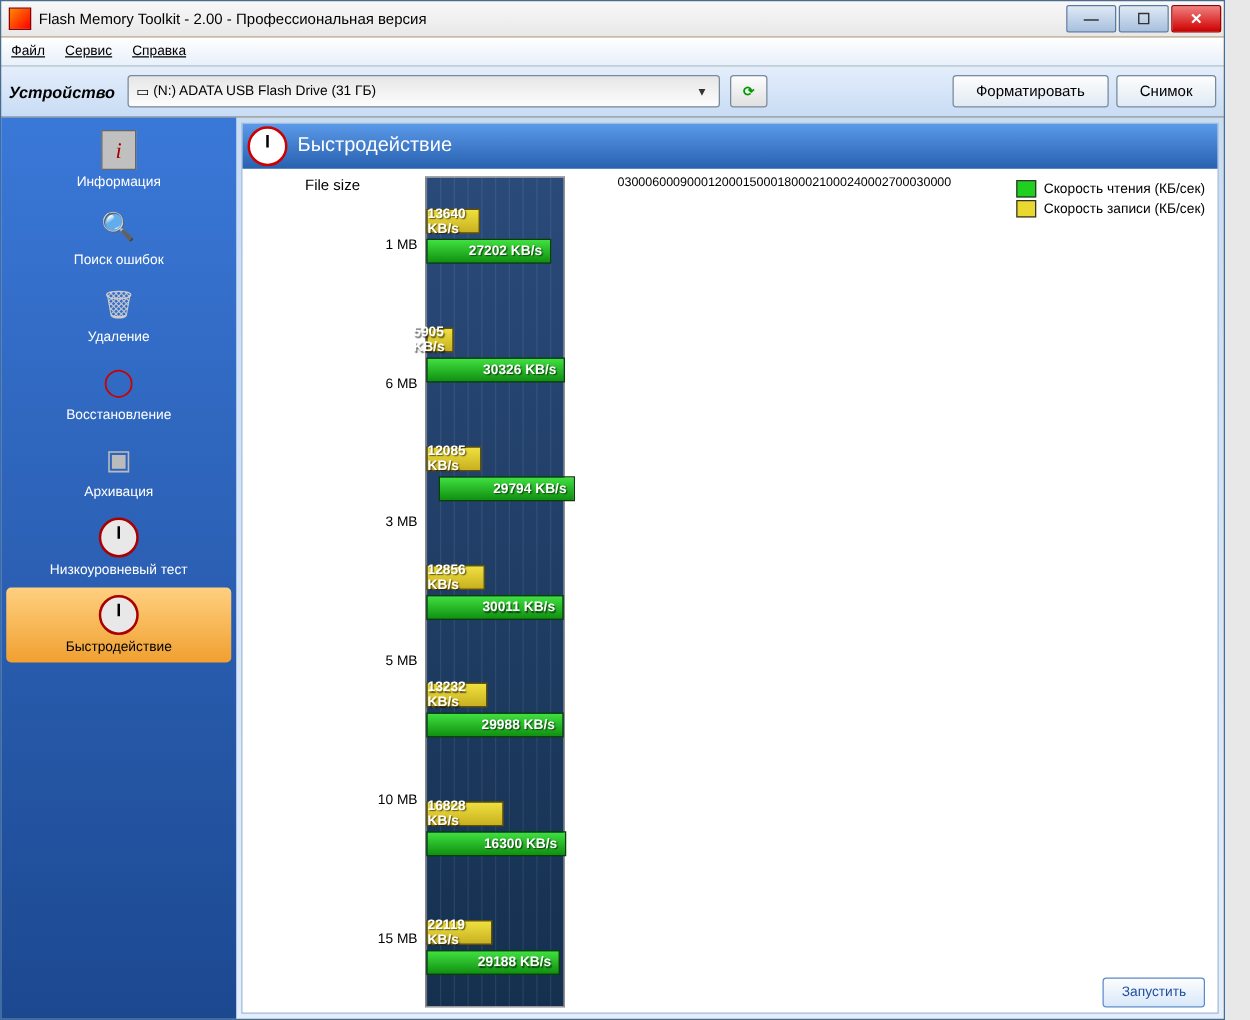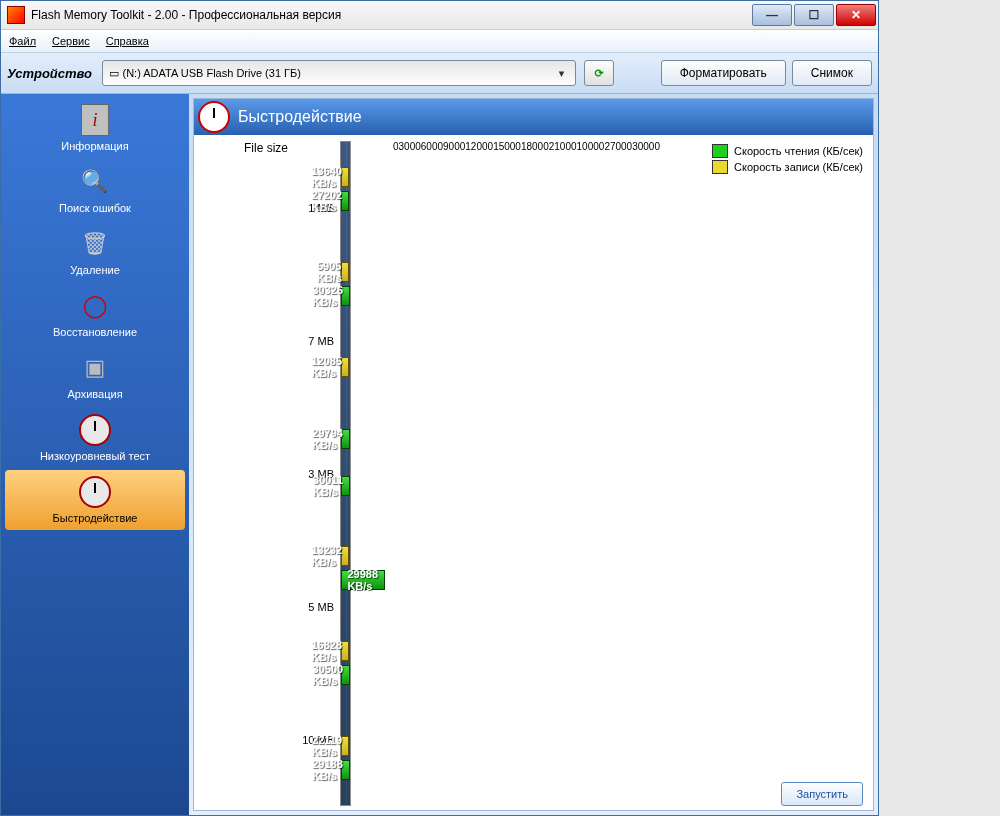--- a/index.html
+++ b/index.html
@@ -1,16 +1,16 @@
 <!DOCTYPE html>
 <html><head>
 <meta charset="utf-8">
 <style>
 html,body{margin:0;padding:0;font-family:Tahoma,Verdana,sans-serif;font-size:11px;background:#e8e8e8;}
-.window{width:879px;height:816px;background:#a16207;display:flex;flex-direction:column;border:1px solid #3a6ea5;box-sizing:border-box;position:relative;}
+.window{width:980px;height:816px;background:#a16207;display:flex;flex-direction:column;border:1px solid #3a6ea5;box-sizing:border-box;position:relative;}
 .titlebar{height:28px;background:linear-gradient(to bottom,#f8f8f8,#e8e8e8);display:flex;align-items:center;border-bottom:1px solid #ccc;}
 .titlebar .icon{width:16px;height:16px;margin:0 6px;background:linear-gradient(135deg,#f80,#f00);border:1px solid #800;}
 .titlebar .title{flex:1;color:#000;font-size:12px;}
 .winbtns{display:flex;margin-right:2px;}
 .winbtn{width:38px;height:20px;margin-left:2px;background:linear-gradient(to bottom,#dfe9f5,#a8c0de);border:1px solid #5a7aa0;border-radius:2px;display:flex;align-items:center;justify-content:center;color:#333;font-weight:bold;font-size:12px;}
 .winbtn.close{background:linear-gradient(to bottom,#f08080,#d00000);border-color:#900;color:#fff;}
 .menubar{height:22px;background:linear-gradient(to bottom,#fff,#e8f0fa);display:flex;align-items:center;padding:0 8px;border-bottom:1px solid #b8d0e8;}
 .menubar .mi{margin-right:16px;text-decoration:underline;color:#000;cursor:pointer;}
 .toolbar{height:40px;background:linear-gradient(to bottom,#e4eefc,#c8dcf4);display:flex;align-items:center;padding:0 6px;border-bottom:1px solid #9cb8d8;}
 .toolbar .lbl{font-weight:bold;font-size:13px;margin-right:10px;font-style:italic;}
@@ -126,62 +126,64 @@
     <div class="content">
       <div class="cheader">
         <div class="hicon"></div>
         <span>Быстродействие</span>
       </div>
       <div class="chartwrap">
         <div class="axistitle">File size</div>
         <div class="chart">
           <div class="ylabels" id="ylabels">
               <div class="yl">1 MB</div>
-              <div class="yl">7 MB</div>
+              <div class="yl">6 MB</div>
               <div class="yl">3 MB</div>
               <div class="yl">5 MB</div>
               <div class="yl">10 MB</div>
+              <div class="yl">15 MB</div>
             </div>
           <div class="plot" id="plot">
               <div class="gridv" style="left: 0%;"></div>
               <div class="gridv" style="left: 10%;"></div>
               <div class="gridv" style="left: 20%;"></div>
               <div class="gridv" style="left: 30%;"></div>
               <div class="gridv" style="left: 40%;"></div>
               <div class="gridv" style="left: 50%;"></div>
               <div class="gridv" style="left: 60%;"></div>
               <div class="gridv" style="left: 70%;"></div>
               <div class="gridv" style="left: 80%;"></div>
               <div class="gridv" style="left: 90%;"></div>
               <div class="gridv" style="left: 100%;"></div>
               <div class="bar w" style="top: calc(7.14286% - 22px); left: 0px; width: 39.4933%;">13640 KB/s</div>
               <div class="bar r" style="top: calc(7.14286% + 2px); left: 0px; width: 90.6733%;">27202 KB/s</div>
               <div class="bar w" style="top: calc(21.4286% - 22px); left: 0px; width: 19.6833%;">5905 KB/s</div>
               <div class="bar r" style="top: calc(21.4286% + 2px); left: 0px; width: 101.087%;">30326 KB/s</div>
               <div class="bar w" style="top: calc(35.7143% - 22px); left: 0px; width: 40.2833%;">12085 KB/s</div>
-              <div class="bar r" style="top: calc(35.7143% + 2px); left: 0px; width: 99.3133%; margin-top: 48px;">29794 KB/s</div>
+              <div class="bar r" style="top: calc(35.7143% + 2px); left: 10px; width: 99.3133%;">29794 KB/s</div>
+              <div class="bar w" style="top: calc(50% - 22px); left: 0px; width: 42.8533%;">12856 KB/s</div>
               <div class="bar r" style="top: calc(50% + 2px); left: 0px; width: 100.037%;">30011 KB/s</div>
               <div class="bar w" style="top: calc(64.2857% - 22px); left: 0px; width: 44.1067%;">13232 KB/s</div>
               <div class="bar r" style="top: calc(64.2857% + 2px); left: 0px; width: 99.96%; padding-left: 36px;">29988 KB/s</div>
               <div class="bar w" style="top: calc(78.5714% - 22px); left: 0px; width: 56.0933%;">16828 KB/s</div>
-              <div class="bar r" style="top: calc(78.5714% + 2px); left: 0px; width: 101.667%;">30500 KB/s</div>
+              <div class="bar r" style="top: calc(78.5714% + 2px); left: 0px; width: 101.667%;">16300 KB/s</div>
               <div class="bar w" style="top: calc(92.8571% - 22px); left: 0px; width: 48.0233%;">22119 KB/s</div>
               <div class="bar r" style="top: calc(92.8571% + 2px); left: 0px; width: 97.2933%;">29188 KB/s</div>
             </div>
         </div>
         <div class="xaxis" id="xaxis">
             <div class="xt">0</div>
             <div class="xt">3000</div>
             <div class="xt">6000</div>
             <div class="xt">9000</div>
             <div class="xt">12000</div>
             <div class="xt">15000</div>
             <div class="xt">18000</div>
             <div class="xt">21000</div>
-            <div class="xt">10000</div>
+            <div class="xt">24000</div>
             <div class="xt">27000</div>
             <div class="xt">30000</div>
           </div>
         <div class="legend">
           <div class="legrow">
             <div class="sw g"></div>
             <span>Скорость чтения (КБ/сек)</span>
           </div>
           <div class="legrow">
             <div class="sw y"></div>

